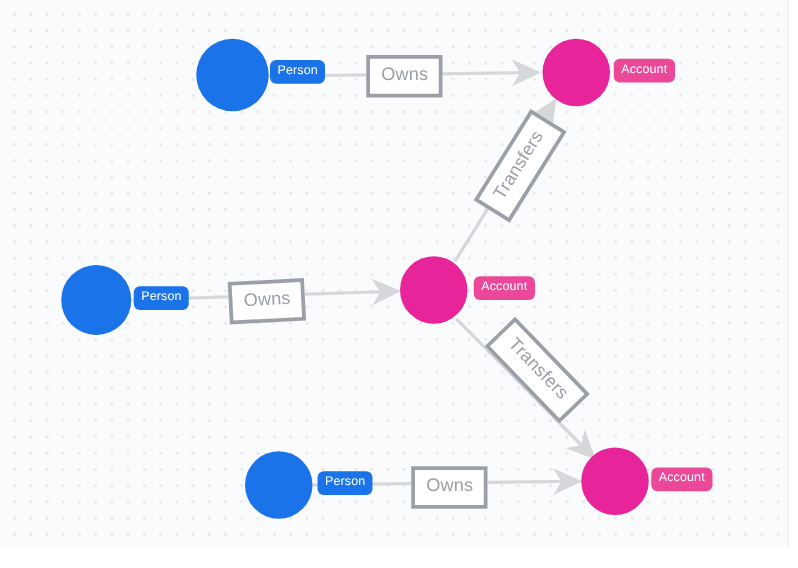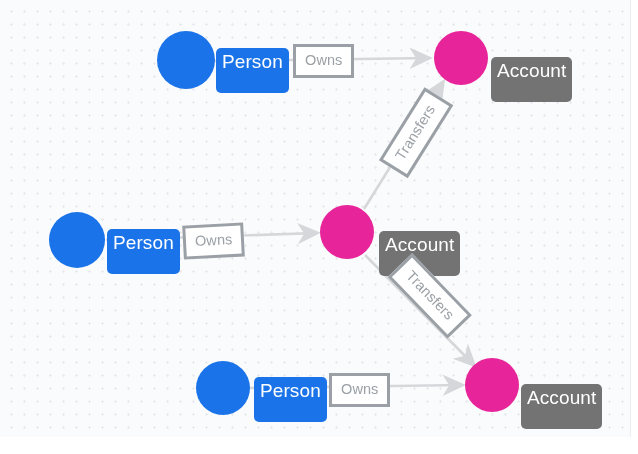--- a/index.html
+++ b/index.html
@@ -61,29 +61,29 @@
     position: absolute;
     border-radius: 50%;
   }
   .node-person { background: #1a73e8; }
   .node-account { background: #e8249a; }
 
   .node-label {
     position: absolute;
     box-sizing: border-box;
     color: #ffffff;
-    font-size: 19px;
+    font-size: 10px;
     line-height: 1;
-    padding: 4px 6px 22px 6px;
+    padding: 4px 6px 5px 6px;
     border-radius: 5px;
     white-space: nowrap;
     letter-spacing: 0.1px;
   }
   .label-person { background: #1a73e8; }
-  .label-account { background: #737373; margin-top: 10px; }
+  .label-account { background: #ec4899; }
 
   .edge-label {
     position: absolute;
     box-sizing: border-box;
     background: #ffffff;
     border: 3px solid #9aa0a6;
     color: #9aa0a6;
     font-size: 14.5px;
     line-height: 1;
     padding: 6px 9px 7px 9px;

